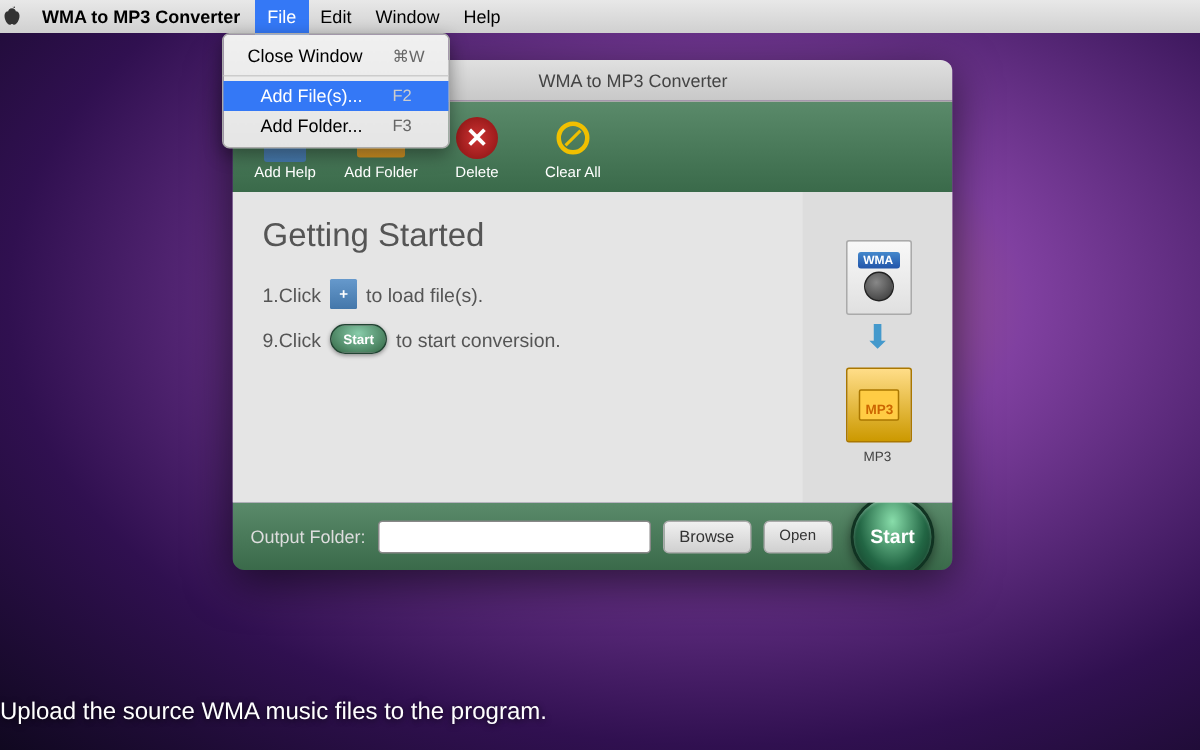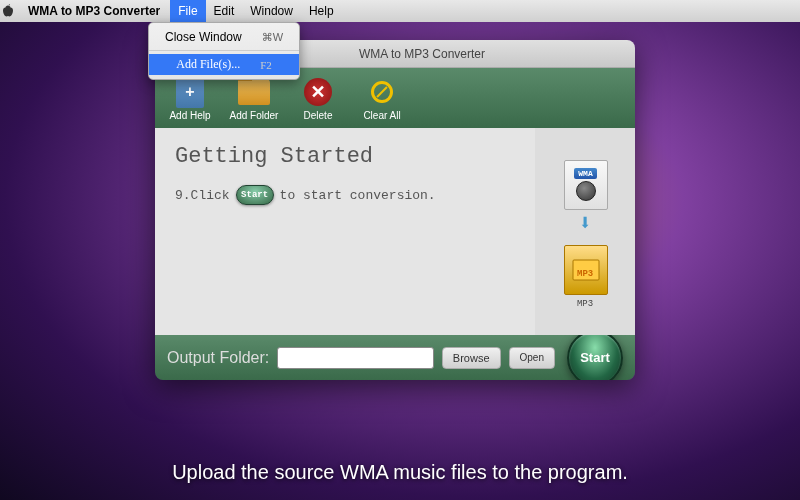--- a/index.html
+++ b/index.html
@@ -61,21 +61,20 @@
       font-size: 12px;
       color: #000;
       display: flex;
       align-items: center;
       justify-content: center;
       cursor: pointer;
     }
     .dropdown-item:hover, .dropdown-item.highlighted {
       background: #3478f6;
       color: white;
-      font-family: Liberation Serif, serif;
     }
     .dropdown-item .shortcut {
       font-size: 11px;
       color: #666;
       margin-left: 20px;
     }
     .dropdown-item.highlighted .shortcut { color: #ccc; }
     .dropdown-separator {
       height: 1px;
       background: #ccc;
@@ -228,21 +227,20 @@
       background: #f0c000;
     }
 
     
     .content-area {
       background: #e8e8e8;
       height: calc(340px - 28px - 60px - 45px);
       display: flex;
       position: relative;
       overflow: hidden;
-      font-family: Liberation Mono, monospace;
     }
 
     
     .getting-started {
       flex: 1;
       padding: 16px 20px;
       background: #e5e5e5;
     }
     .getting-started-title {
       font-size: 22px;
@@ -378,21 +376,21 @@
     
     .bottom-bar {
       height: 45px;
       background: linear-gradient(to bottom, #5a8a6a, #3a6a4a);
       display: flex;
       align-items: center;
       padding: 0 12px;
       gap: 8px;
     }
     .output-label {
-      font-size: 16px;
+      font-size: 12px;
       color: #ddd;
       white-space: nowrap;
     }
     .output-input {
       flex: 1;
       height: 22px;
       background: white;
       border: 1px solid #888;
       border-radius: 3px;
       padding: 0 6px;
@@ -437,22 +435,21 @@
       margin-left: 4px;
       flex-shrink: 0;
     }
 
     
     .caption {
       position: absolute;
       bottom: 16px;
       left: 0;
       right: 0;
-      text-align: center;
-      font-size: 20px;
+      font-size: 16px;
       color: white;
       text-shadow: 0 1px 4px rgba(0,0,0,0.8);
     }
 
     .mac-logo {
       width: 16px;
       height: 16px;
       margin-right: 2px;
       display: flex;
       align-items: center;
@@ -479,20 +476,24 @@
 <div class="dropdown-menu">
   <div class="dropdown-item">
     <span>Close Window</span>
     <span class="shortcut">⌘W</span>
   </div>
   <div class="dropdown-separator"></div>
   <div class="dropdown-item highlighted">
     <span>Add File(s)...</span>
     <span class="shortcut">F2</span>
   </div>
+  <div class="dropdown-item">
+    <span>Add Folder...</span>
+    <span class="shortcut">F3</span>
+  </div>
 </div>
 
 <div class="app-window">
 
   <div class="window-titlebar">
     <div class="traffic-lights">
       <div class="traffic-light tl-close"></div>
       <div class="traffic-light tl-min"></div>
       <div class="traffic-light tl-max"></div>
     </div>
@@ -524,20 +525,25 @@
             <div class="icon-clear-inner"></div>
           </div>
       </div>
       <span class="toolbar-label">Clear All</span>
     </div>
   </div>
 
   <div class="content-area">
     <div class="getting-started">
       <div class="getting-started-title">Getting Started</div>
+      <div class="gs-step">
+        <span class="gs-step-num">1.Click</span>
+        <div class="add-file-small">+</div>
+        <span>to load file(s).</span>
+      </div>
       <div class="gs-step">
         <span class="gs-step-num">9.Click</span>
         <div class="start-btn-small">Start</div>
         <span>to start conversion.</span>
       </div>
     </div>
     <div class="conversion-visual">
       <div class="file-icon-wma">
         <div class="file-body">
           <div class="file-badge">WMA</div>

